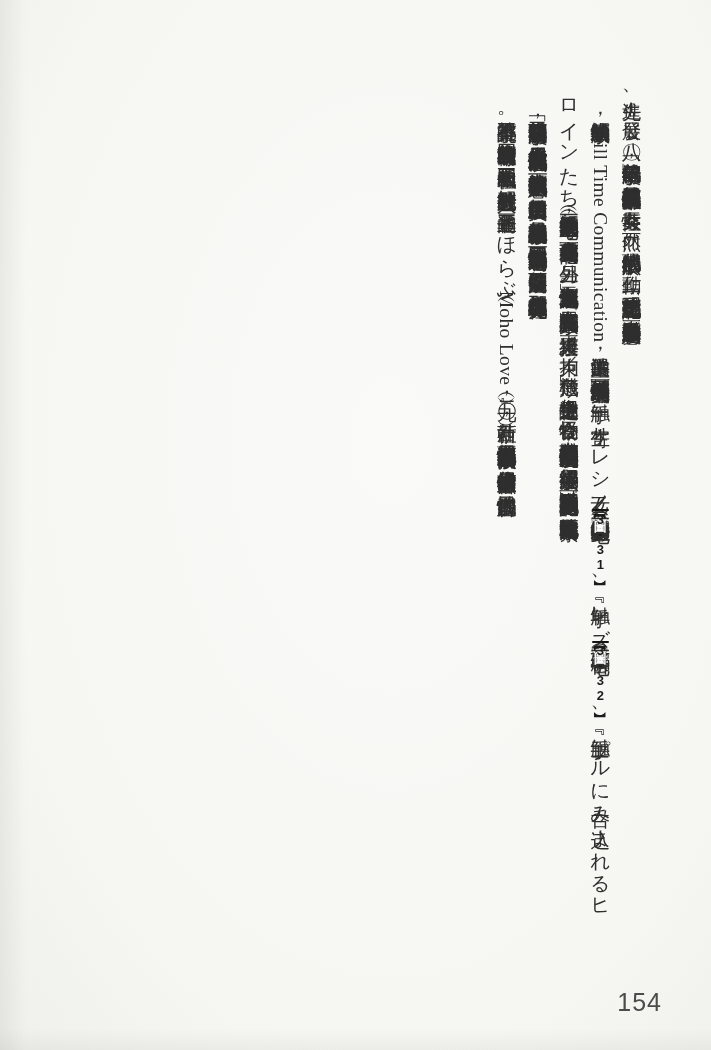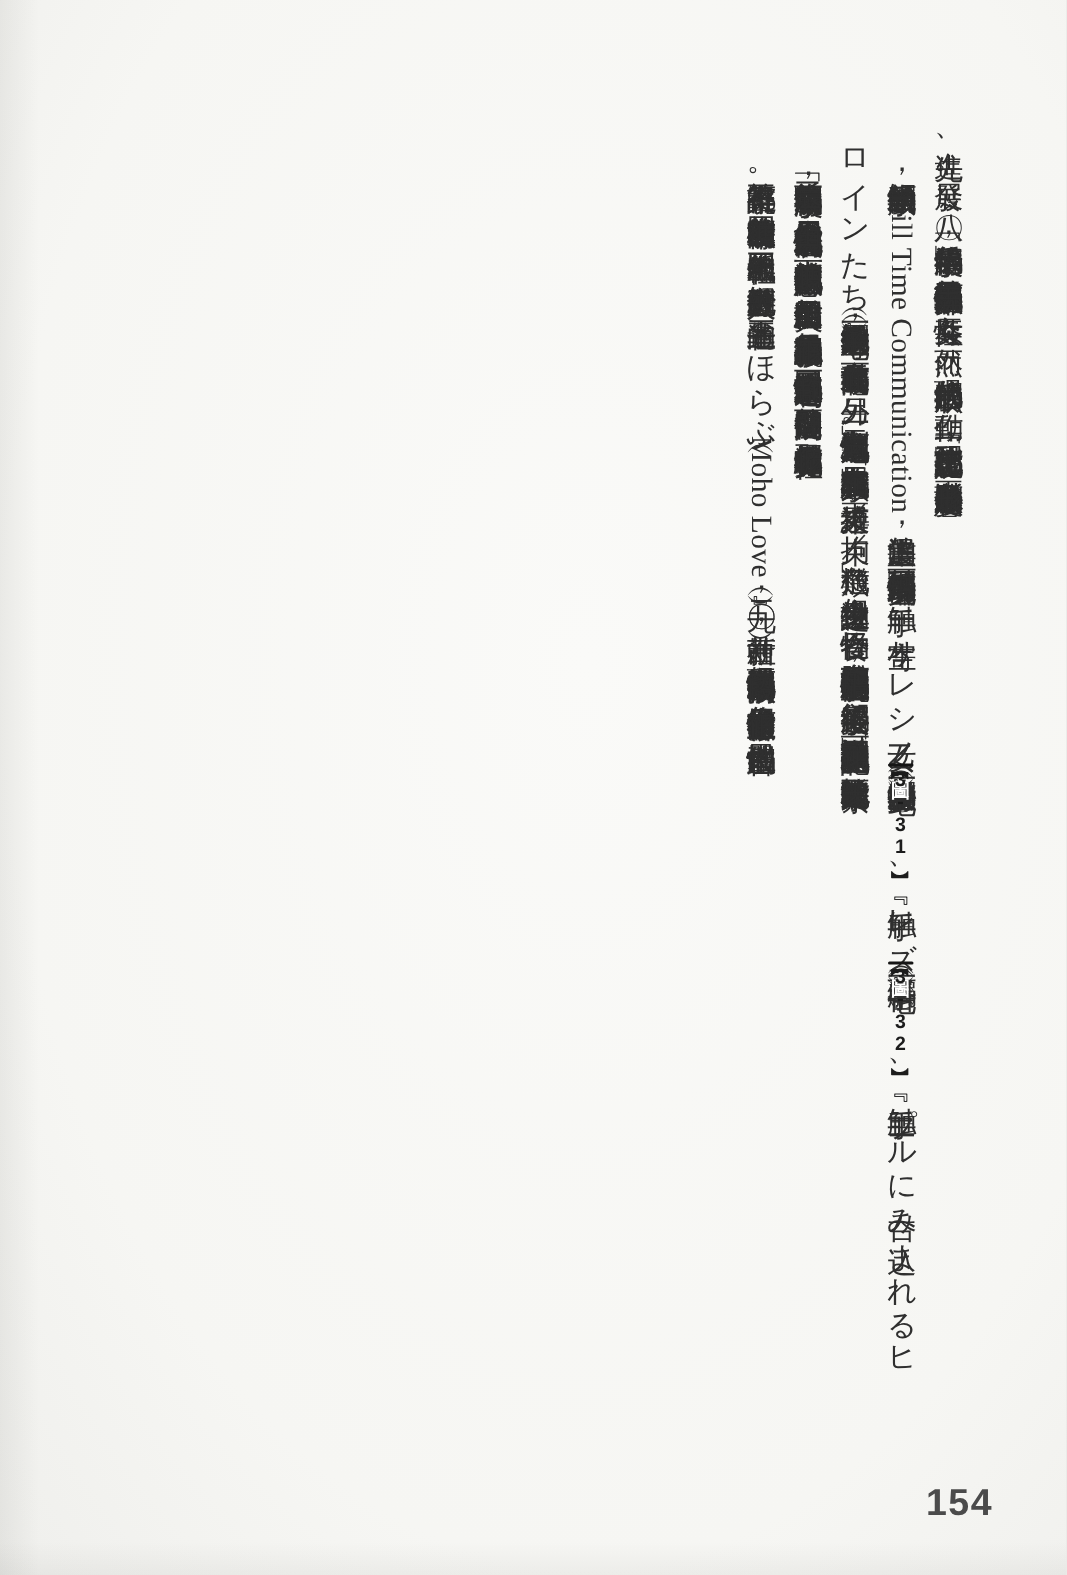--- a/index.html
+++ b/index.html
@@ -69,21 +69,21 @@
     border-radius: 1px;
   }
   .fignum {
     text-orientation: upright;
   }
   .page-number {
     position: absolute;
     right: 49px;
     bottom: 33px;
     font-family: "Liberation Sans", "DejaVu Sans", sans-serif;
-    font-weight: bold;
+    font-weight: normal;
     font-size: 25px;
     letter-spacing: 1px;
     color: #4b4b4b;
   }
 </style>
 </head>
 <body>
 
 <div class="page">
 

